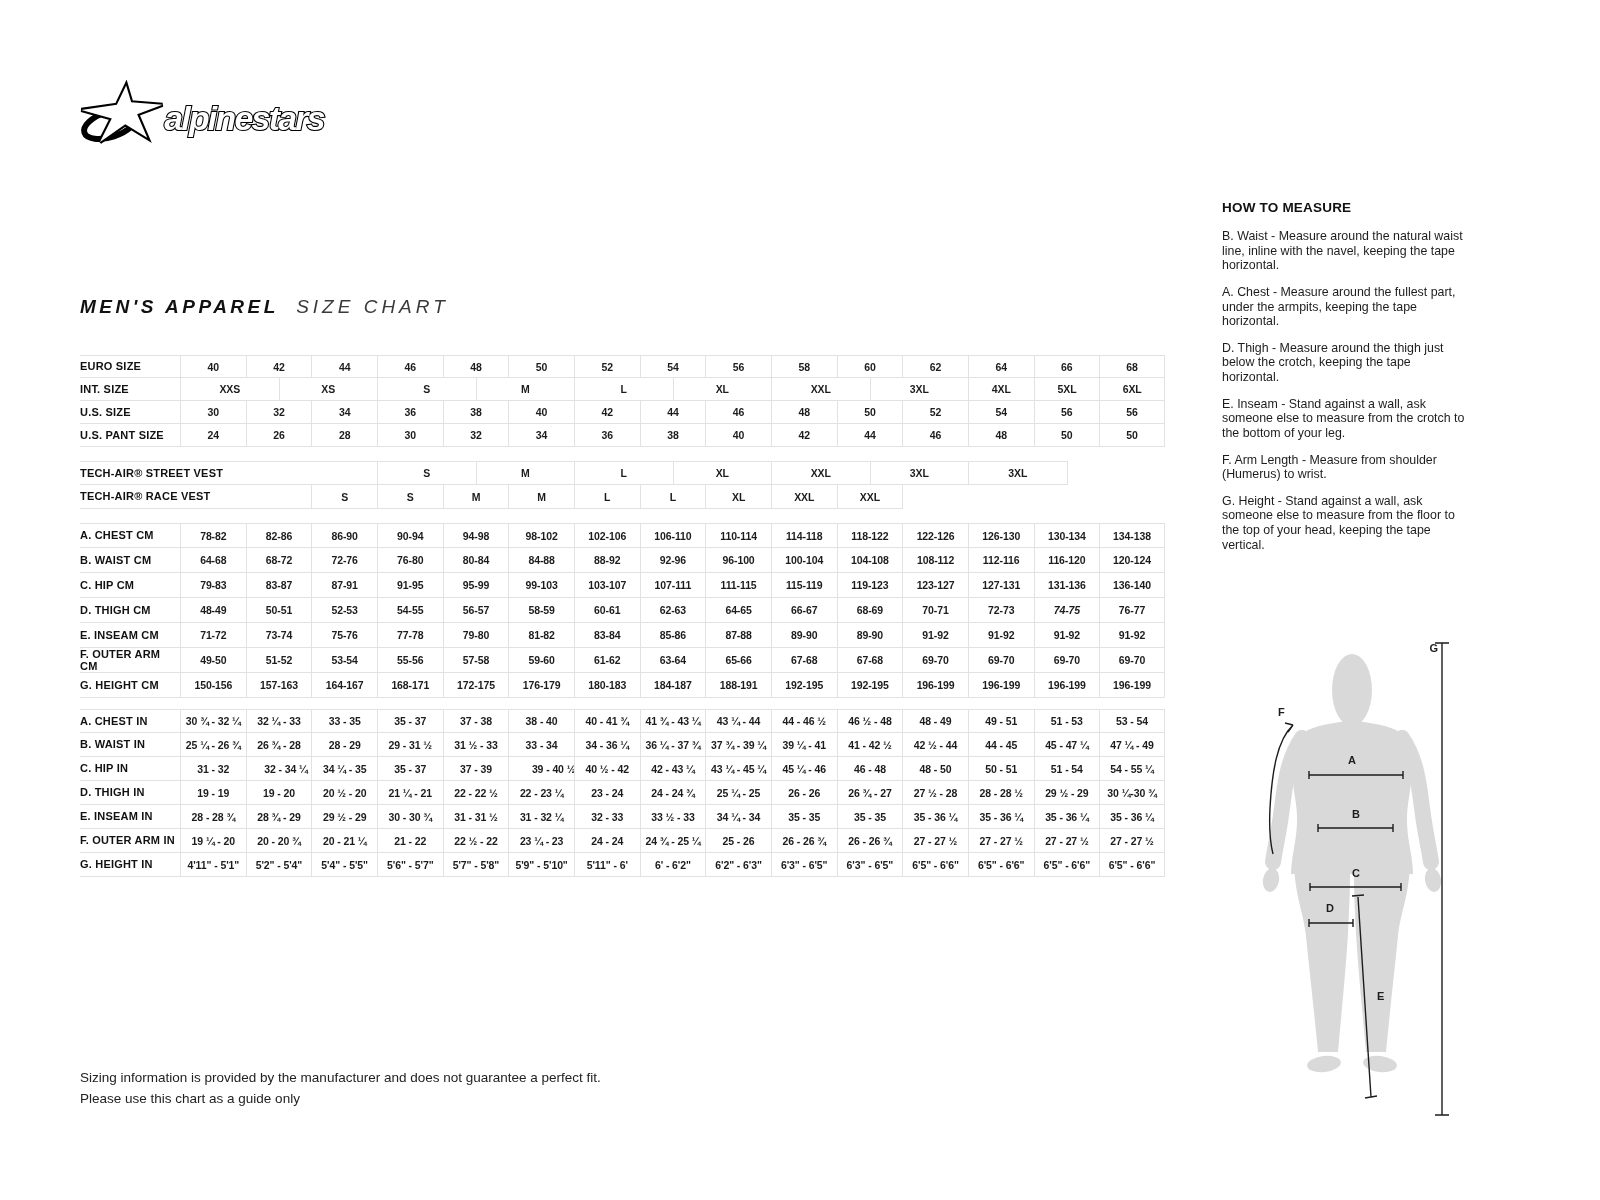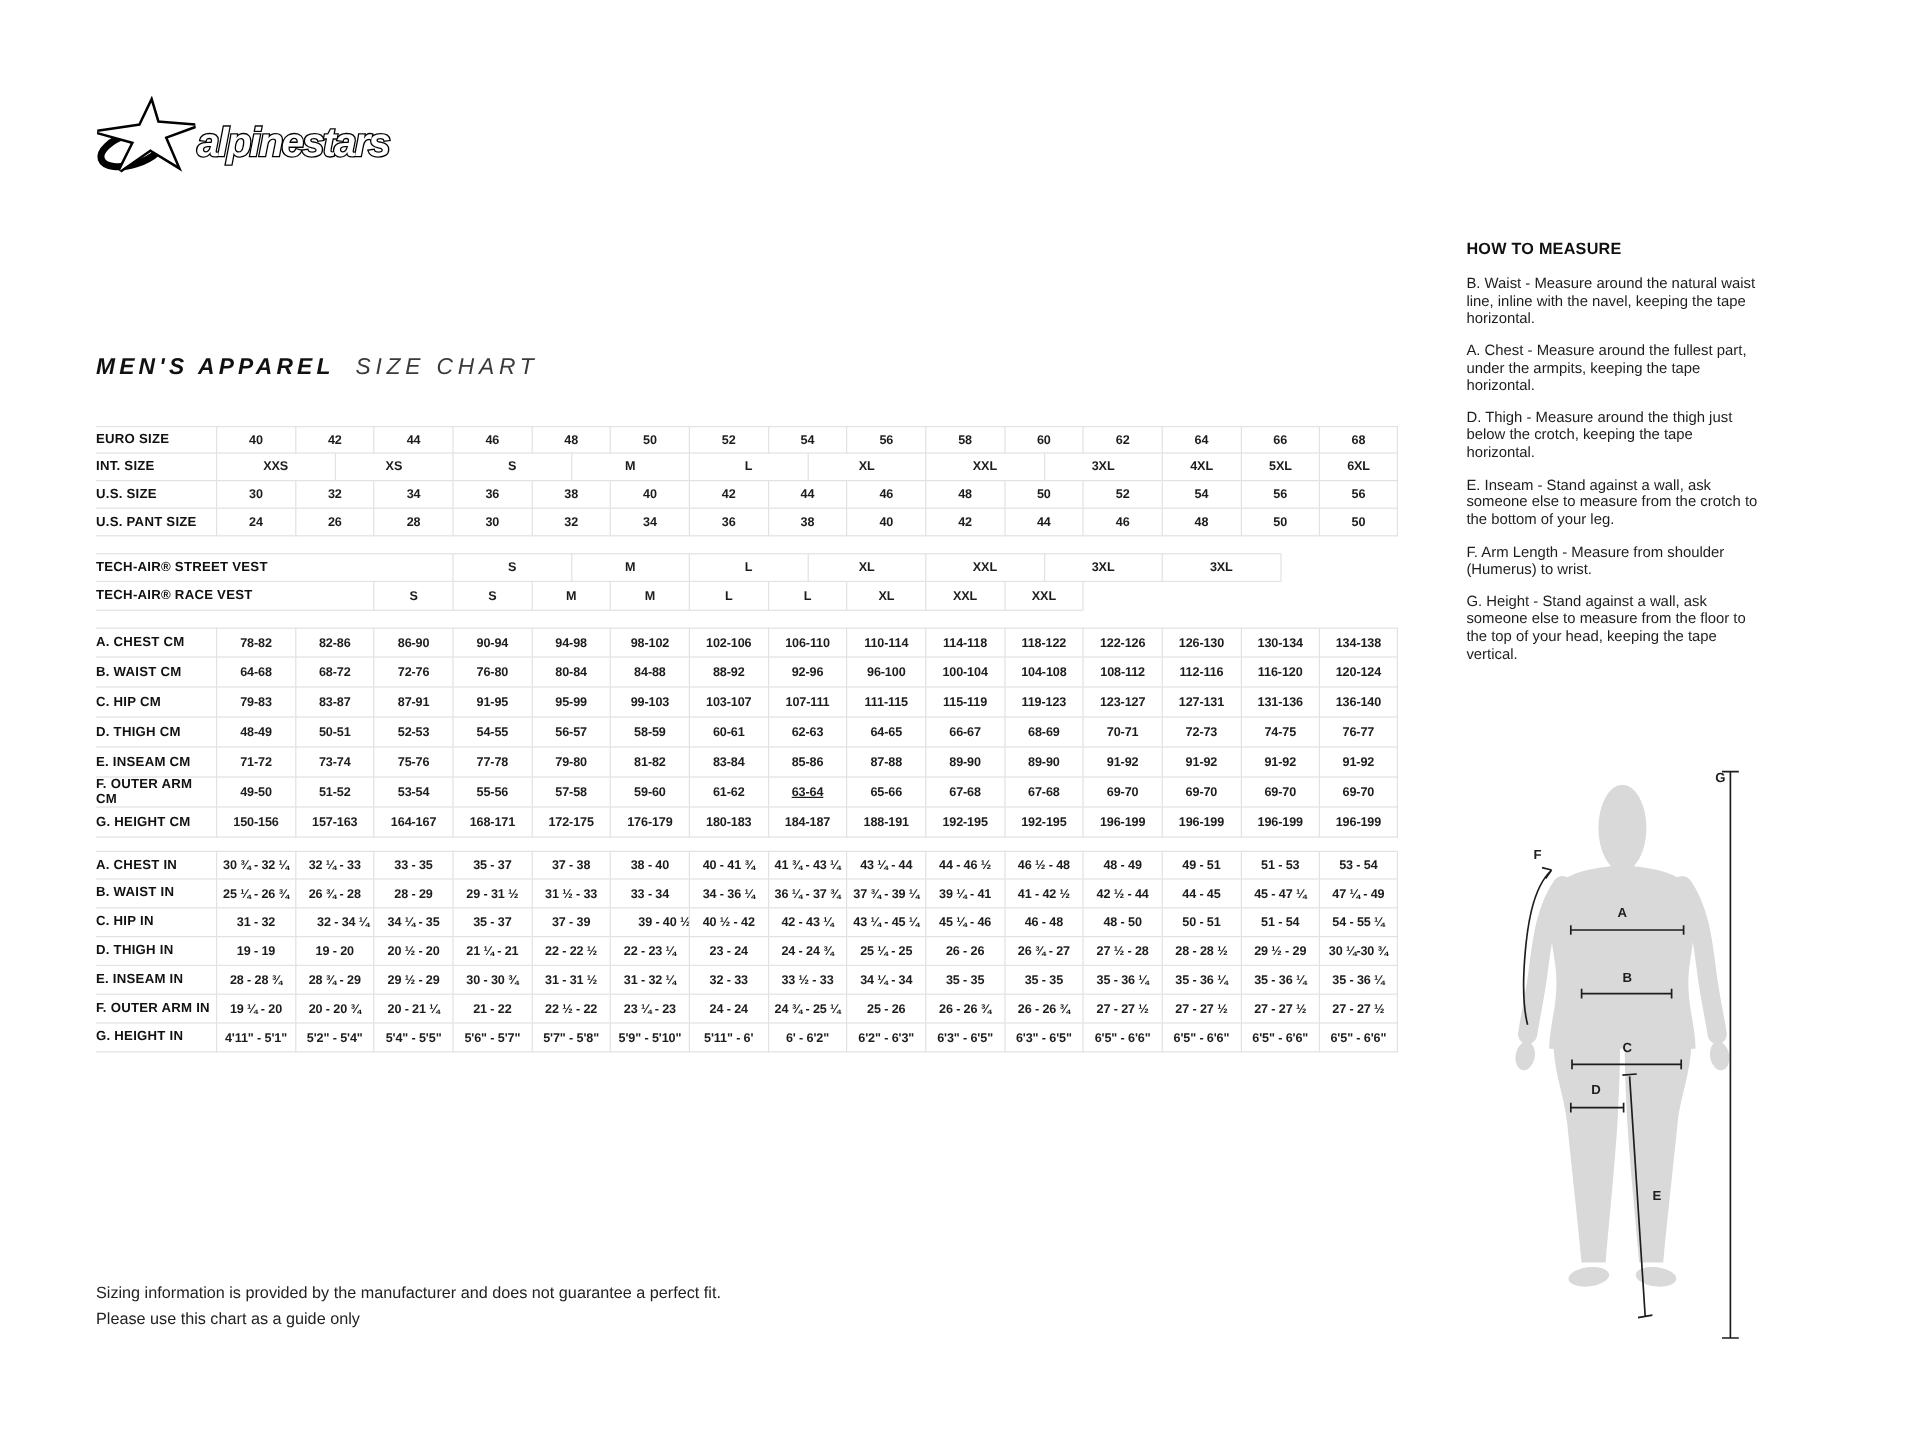--- a/index.html
+++ b/index.html
@@ -215,21 +215,21 @@
         <div class="cell" style="width: 65.6667px;">54-55</div>
         <div class="cell" style="width: 65.6667px;">56-57</div>
         <div class="cell" style="width: 65.6667px;">58-59</div>
         <div class="cell" style="width: 65.6667px;">60-61</div>
         <div class="cell" style="width: 65.6667px;">62-63</div>
         <div class="cell" style="width: 65.6667px;">64-65</div>
         <div class="cell" style="width: 65.6667px;">66-67</div>
         <div class="cell" style="width: 65.6667px;">68-69</div>
         <div class="cell" style="width: 65.6667px;">70-71</div>
         <div class="cell" style="width: 65.6667px;">72-73</div>
-        <div class="cell" style="width: 65.6667px;">74-75</div>
+        <div class="cell" style="width: 65.6667px; font-style: italic;">74-75</div>
         <div class="cell" style="width: 65.6667px;">76-77</div>
       </div>
       <div class="row">
         <div class="lab">E. INSEAM CM</div>
         <div class="cell" style="width: 65.6667px;">71-72</div>
         <div class="cell" style="width: 65.6667px;">73-74</div>
         <div class="cell" style="width: 65.6667px;">75-76</div>
         <div class="cell" style="width: 65.6667px;">77-78</div>
         <div class="cell" style="width: 65.6667px;">79-80</div>
         <div class="cell" style="width: 65.6667px;">81-82</div>
@@ -245,21 +245,21 @@
       </div>
       <div class="row">
         <div class="lab">F. OUTER ARM CM</div>
         <div class="cell" style="width: 65.6667px;">49-50</div>
         <div class="cell" style="width: 65.6667px;">51-52</div>
         <div class="cell" style="width: 65.6667px;">53-54</div>
         <div class="cell" style="width: 65.6667px; text-align: right;">55-56</div>
         <div class="cell" style="width: 65.6667px;">57-58</div>
         <div class="cell" style="width: 65.6667px;">59-60</div>
         <div class="cell" style="width: 65.6667px;">61-62</div>
-        <div class="cell" style="width: 65.6667px; text-decoration: underline;">63-64</div>
+        <div class="cell" style="width: 65.6667px;">63-64</div>
         <div class="cell" style="width: 65.6667px;">65-66</div>
         <div class="cell" style="width: 65.6667px;">67-68</div>
         <div class="cell" style="width: 65.6667px;">67-68</div>
         <div class="cell" style="width: 65.6667px;">69-70</div>
         <div class="cell" style="width: 65.6667px;">69-70</div>
         <div class="cell" style="width: 65.6667px;">69-70</div>
         <div class="cell" style="width: 65.6667px;">69-70</div>
       </div>
       <div class="row">
         <div class="lab">G. HEIGHT CM</div>

